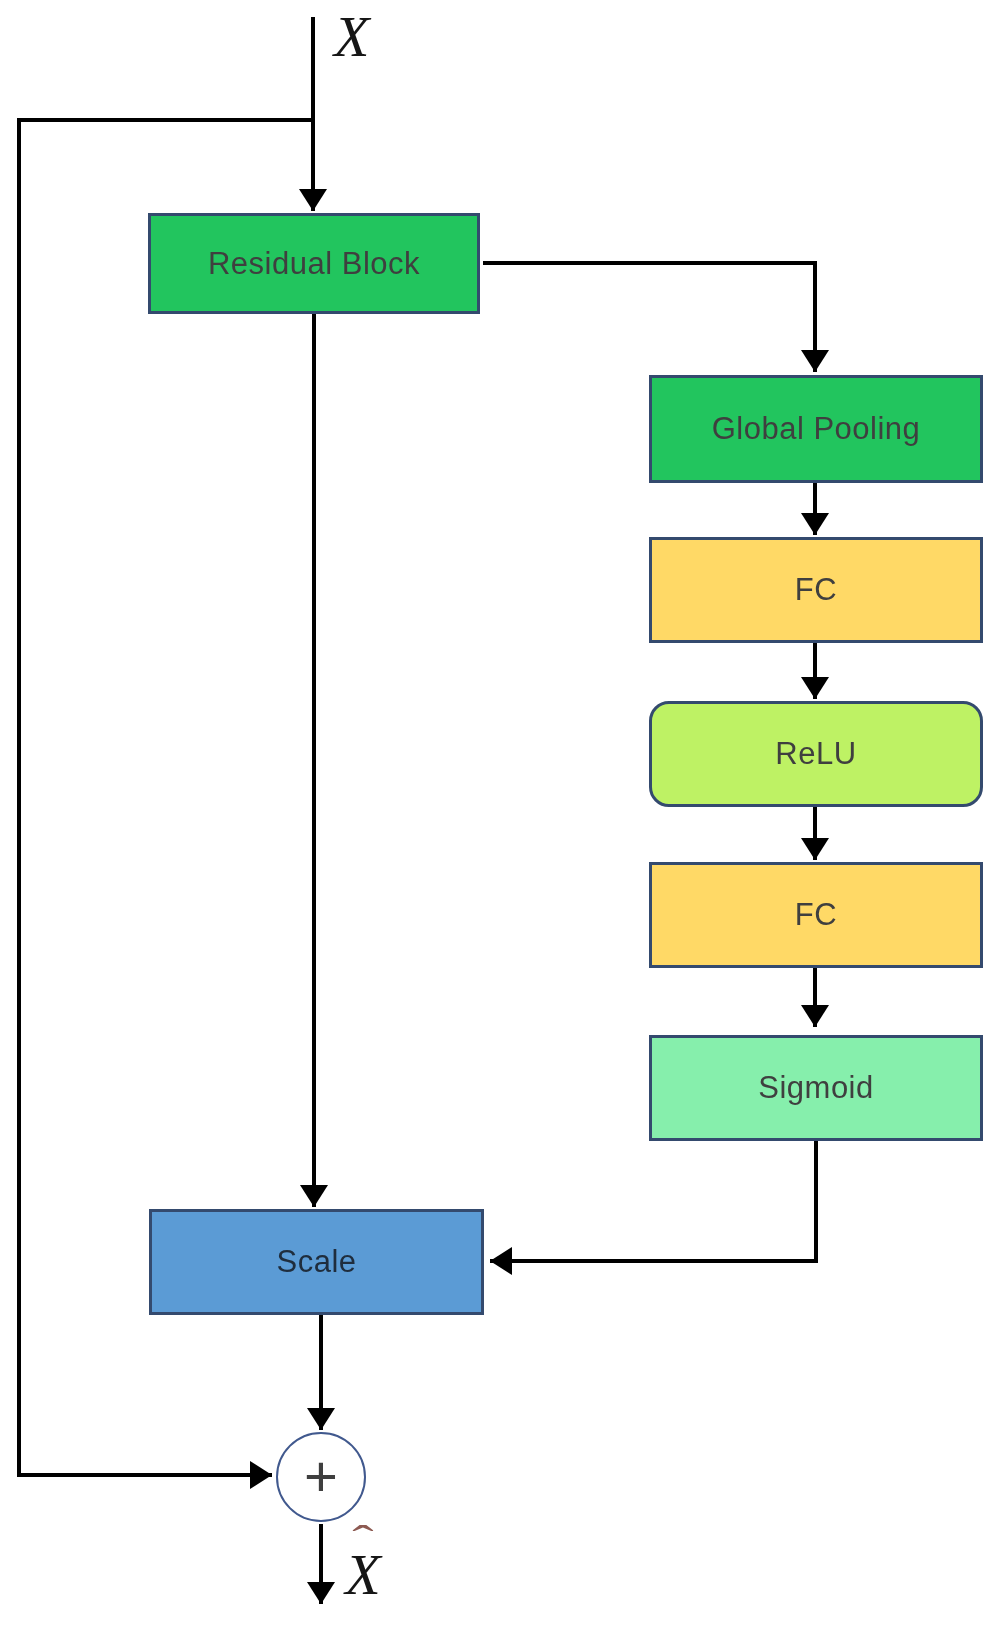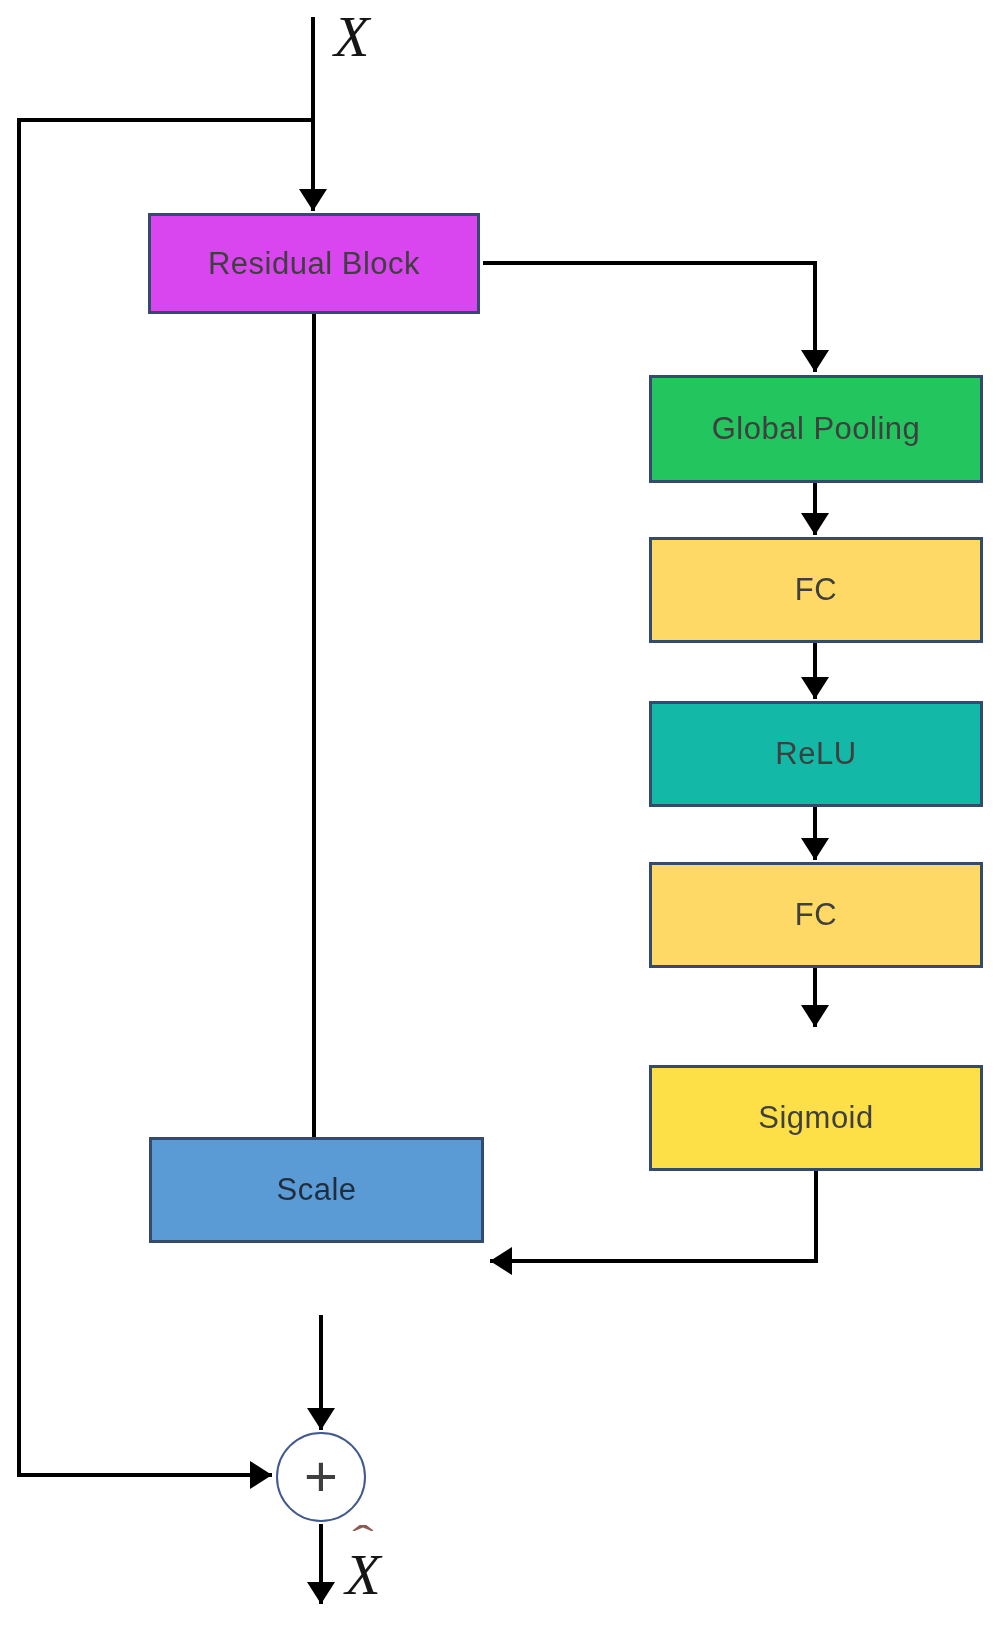--- a/index.html
+++ b/index.html
@@ -25,27 +25,27 @@
     position: absolute;
     box-sizing: border-box;
     border: 3px solid #344a6e;
     display: flex;
     align-items: center;
     justify-content: center;
     font-size: 31px;
     color: #3f3f3f;
     letter-spacing: 0.5px;
   }
-  .node-residual { left: 148px; top: 213px; width: 332px; height: 101px; background: #d946ef; }
+  .node-residual { left: 148px; top: 213px; width: 332px; height: 101px; background: #22c55e; }
   .node-pooling  { left: 649px; top: 375px; width: 334px; height: 108px; background: #22c55e; }
   .node-fc1      { left: 649px; top: 537px; width: 334px; height: 106px; background: #ffd966; }
-  .node-relu     { left: 649px; top: 701px; width: 334px; height: 106px; background: #14b8a6; }
+  .node-relu     { left: 649px; top: 701px; width: 334px; height: 106px; background: #bef264; border-radius: 20px; }
   .node-fc2      { left: 649px; top: 862px; width: 334px; height: 106px; background: #ffd966; }
-  .node-sigmoid  { left: 649px; top: 1065px; width: 334px; height: 106px; background: #fde047; }
-  .node-scale    { left: 149px; top: 1137px; width: 335px; height: 106px; background: #5b9bd5; color: #1f2d3d; }
+  .node-sigmoid  { left: 649px; top: 1035px; width: 334px; height: 106px; background: #86efac; }
+  .node-scale    { left: 149px; top: 1209px; width: 335px; height: 106px; background: #5b9bd5; color: #1f2d3d; }
 
   .sum-circle {
     position: absolute;
     left: 276px;
     top: 1432px;
     width: 90px;
     height: 90px;
     box-sizing: border-box;
     border: 2px solid #41598e;
     border-radius: 50%;

